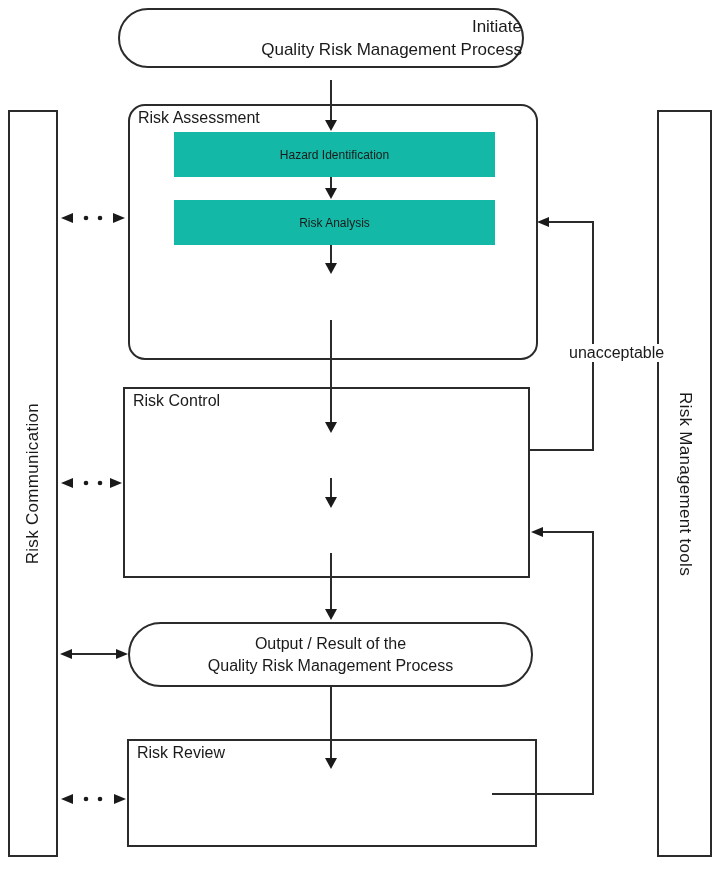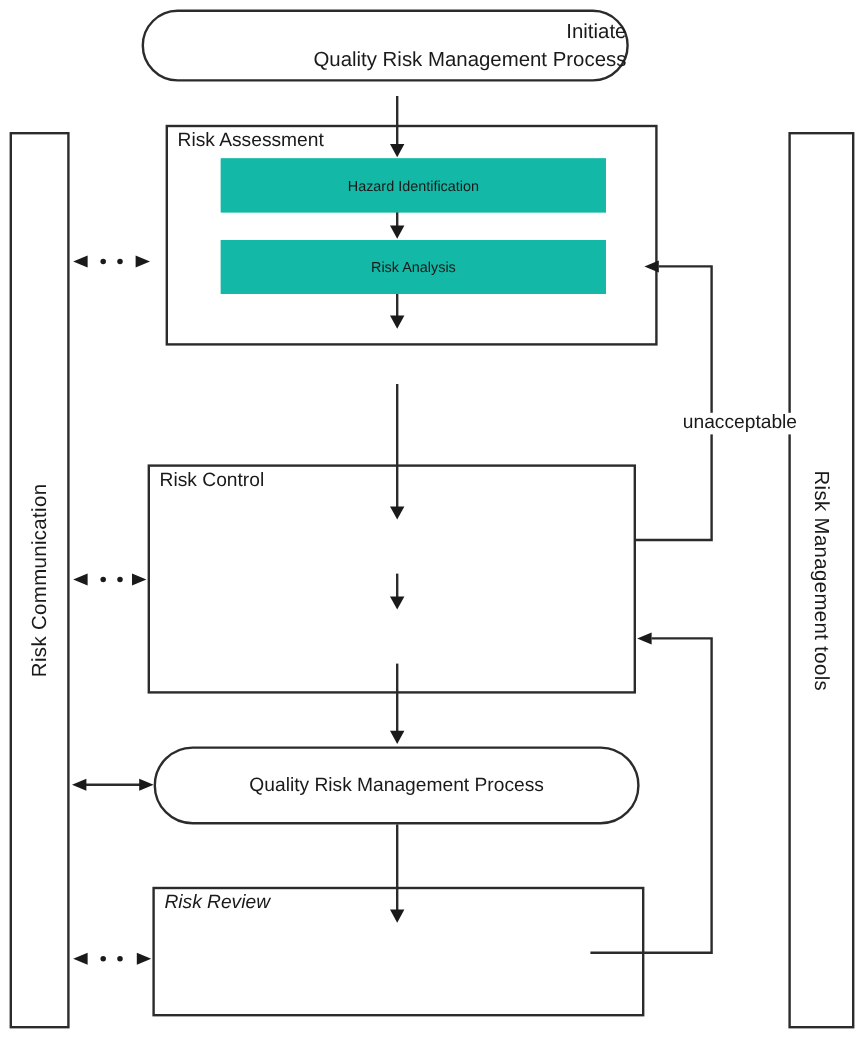--- a/index.html
+++ b/index.html
@@ -113,37 +113,38 @@
 
   <div class="bar" style="left:657px;top:110px;width:55px;height:747px;">
     <span class="vtext down">Risk Management tools</span>
   </div>
 
   <div class="stadium" style="left:118px;top:8px;width:406px;height:60px;align-items:flex-end;">
     <div>Initiate</div>
     <div>Quality Risk Management Process</div>
   </div>
 
-  <div class="section" style="left:138px;top:104px;width:410px;height:184px;">
+  <div class="section" style="left:128px;top:104px;width:410px;height:256px;border-radius:17px;">
     <div class="section-title">Risk Assessment</div>
     <div class="step" style="left:44px;top:26px;width:321px;height:45px;">
       <span>Hazard Identification</span>
     </div>
     <div class="step" style="left:44px;top:94px;width:321px;height:45px;">
       <span>Risk Analysis</span>
     </div>
   </div>
 
   <div class="section" style="left:123px;top:387px;width:407px;height:191px;">
     <div class="section-title">Risk Control</div>
   </div>
 
   <div class="stadium" style="left:128px;top:622px;width:405px;height:65px;font-size:16px;line-height:22px;">
+    <div>Output / Result of the</div>
     <div>Quality Risk Management Process</div>
   </div>
 
-  <div class="section" style="left:127px;top:739px;width:410px;height:108px;font-style:italic;">
+  <div class="section" style="left:127px;top:739px;width:410px;height:108px;">
     <div class="section-title">Risk Review</div>
   </div>
 
   <div class="edge-label" style="left:534px;top:344px;">unacceptable</div>
 
 </div>
 
 </body></html>

